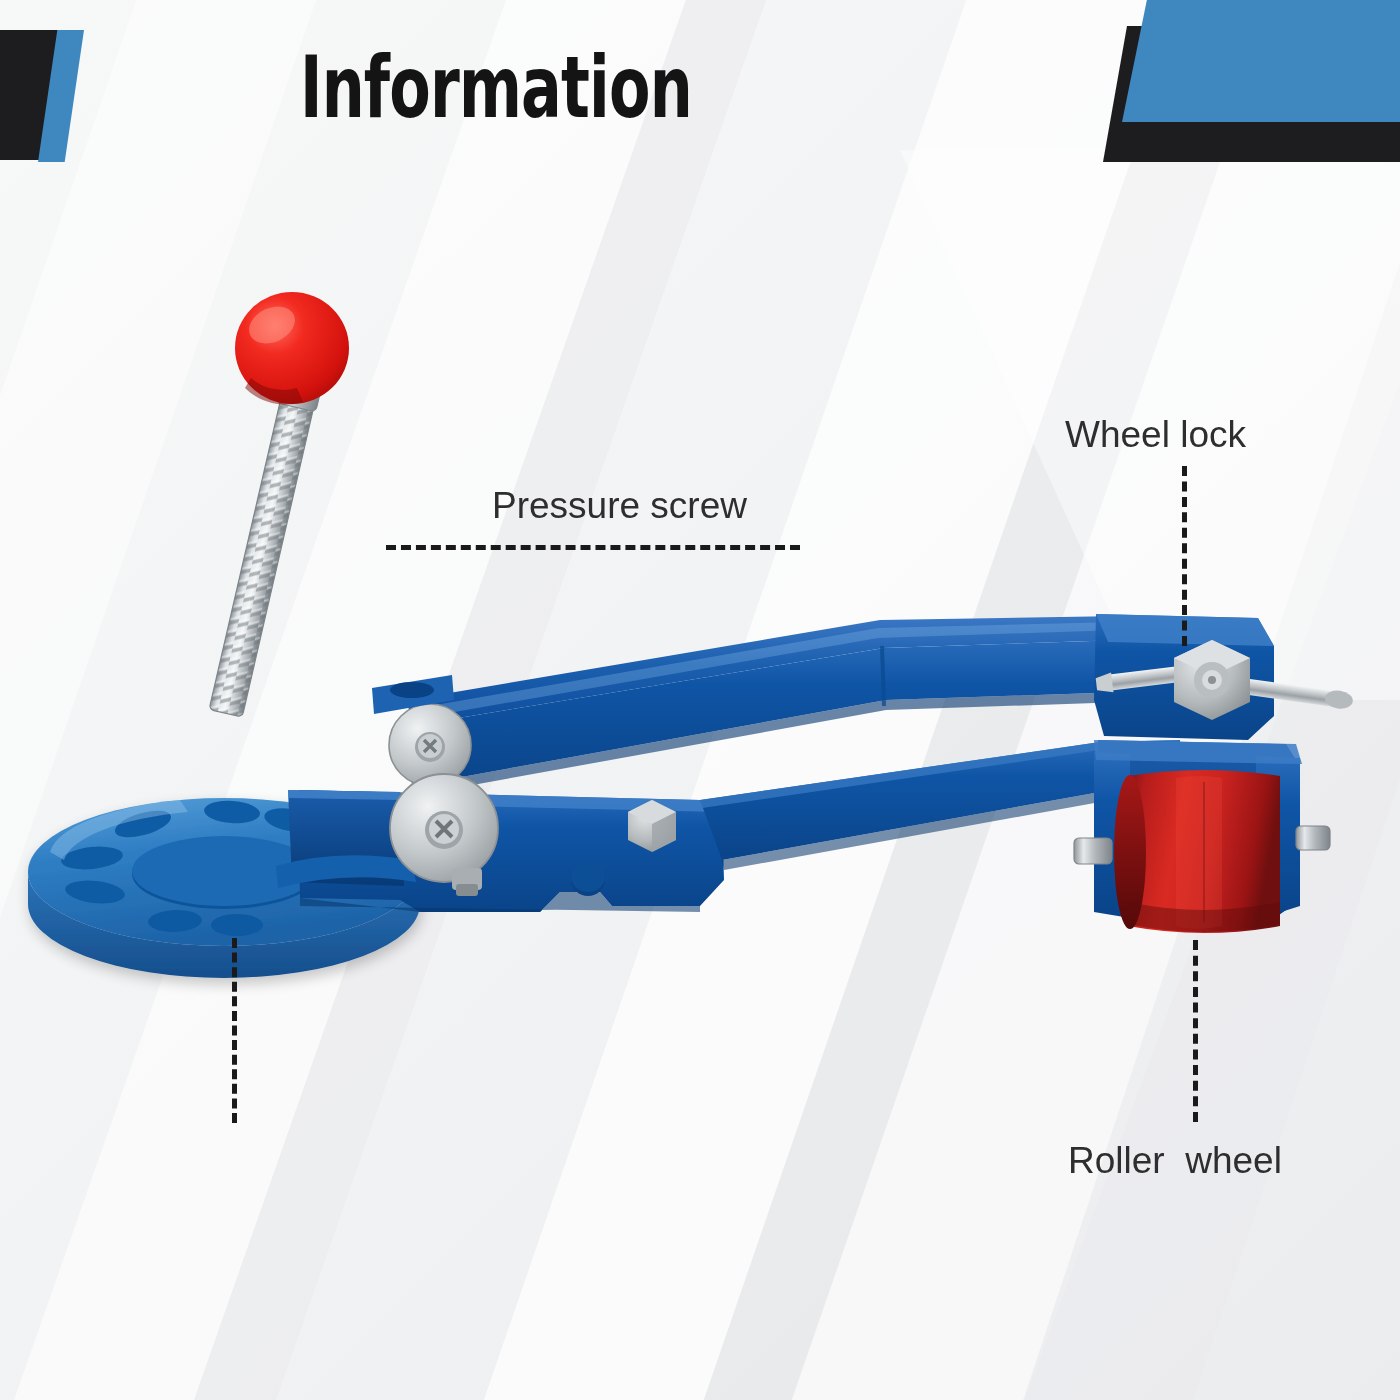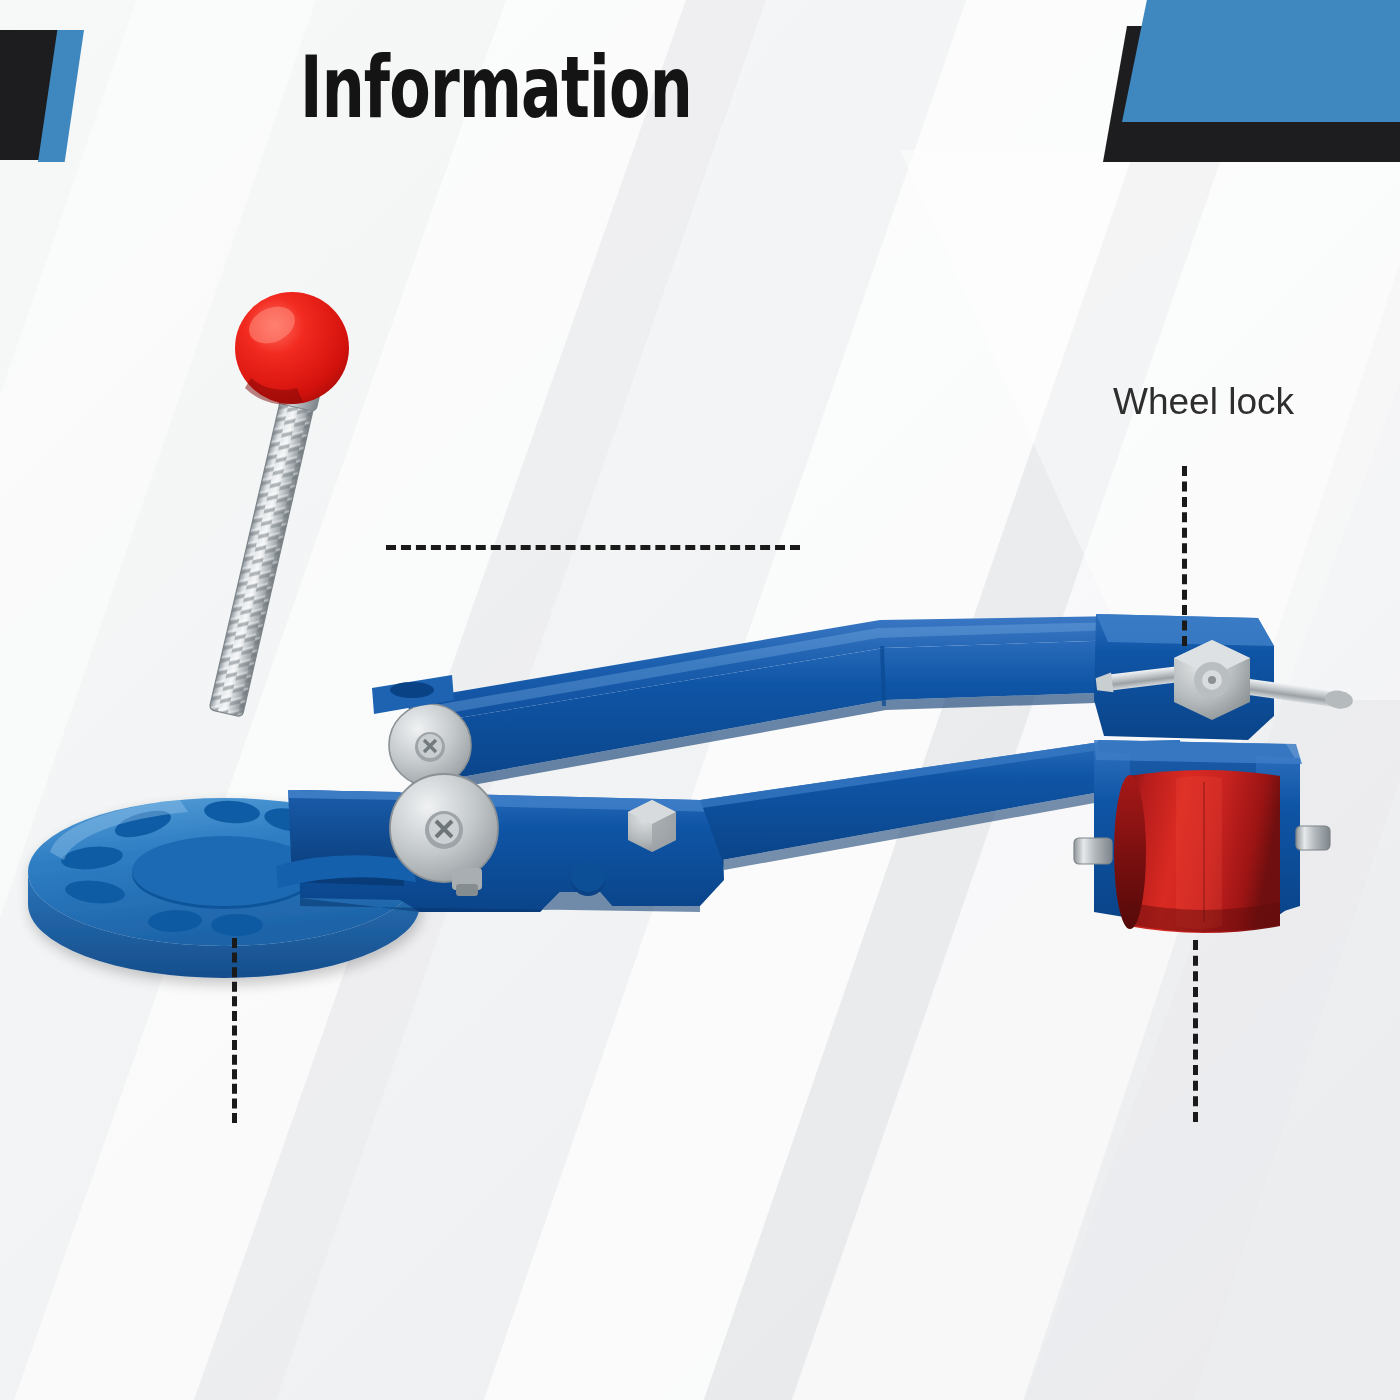--- a/index.html
+++ b/index.html
@@ -365,22 +365,24 @@
     </g>
 
     <g>
       <rect x="1074" y="838" width="38" height="26" rx="5" fill="url(#steelGradV)"></rect>
       <rect x="1074" y="838" width="38" height="26" rx="5" fill="none" stroke="#7f868a" stroke-width="1.2"></rect>
       <rect x="1296" y="826" width="34" height="24" rx="5" fill="url(#steelGradV)"></rect>
       <rect x="1296" y="826" width="34" height="24" rx="5" fill="none" stroke="#7f868a" stroke-width="1.2"></rect>
     </g>
   </svg>
 
+  <div class="callout" style="left:492px;top:485px;">Pressure screw</div>
   <div class="leader leader-h" style="left:386px;top:545px;width:414px;"></div>
 
-  <div class="callout" style="left:1065px;top:381px;margin-left:48px;">Wheel lock</div>
+  <div class="callout" style="left:1065px;top:414px;">Wheel lock</div>
   <div class="leader leader-v" style="left:1182px;top:466px;height:180px;"></div>
 
   <div class="leader leader-v" style="left:232px;top:938px;height:185px;"></div>
 
   <div class="leader leader-v" style="left:1193px;top:940px;height:182px;"></div>
+  <div class="callout" style="left:1068px;top:1140px;">Roller  wheel</div>
 
 </div>
 
 </body></html>

